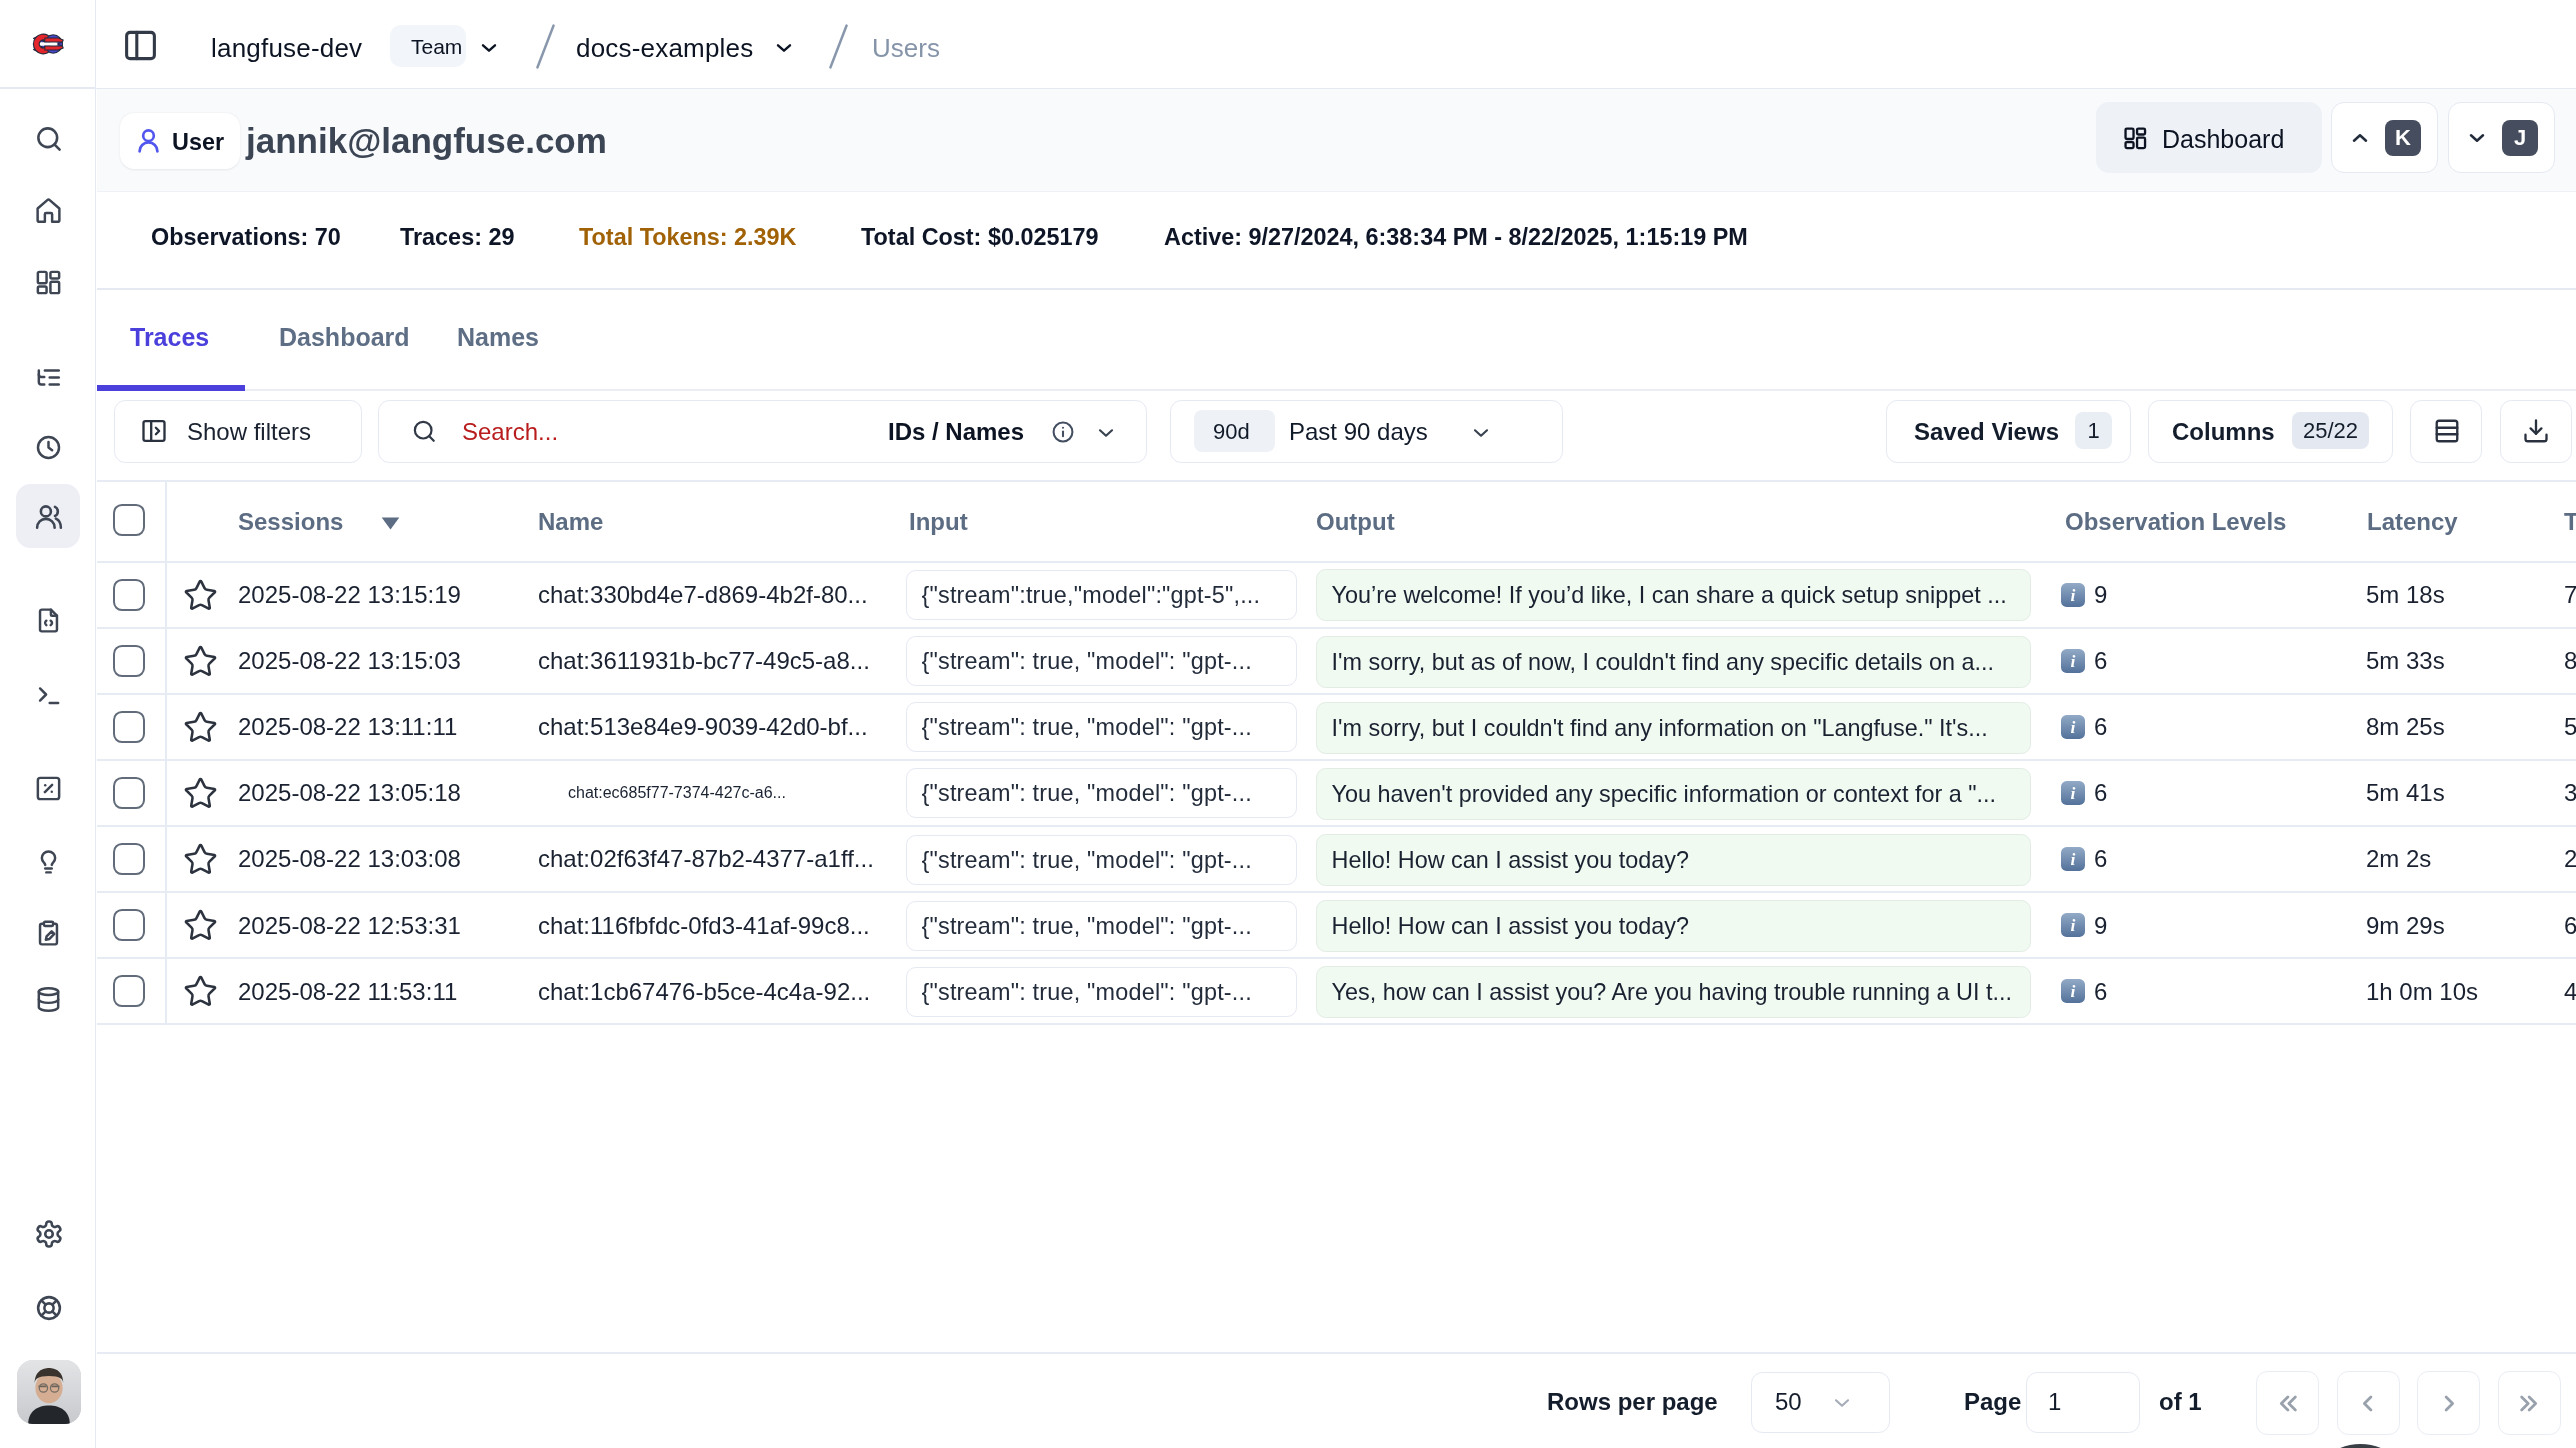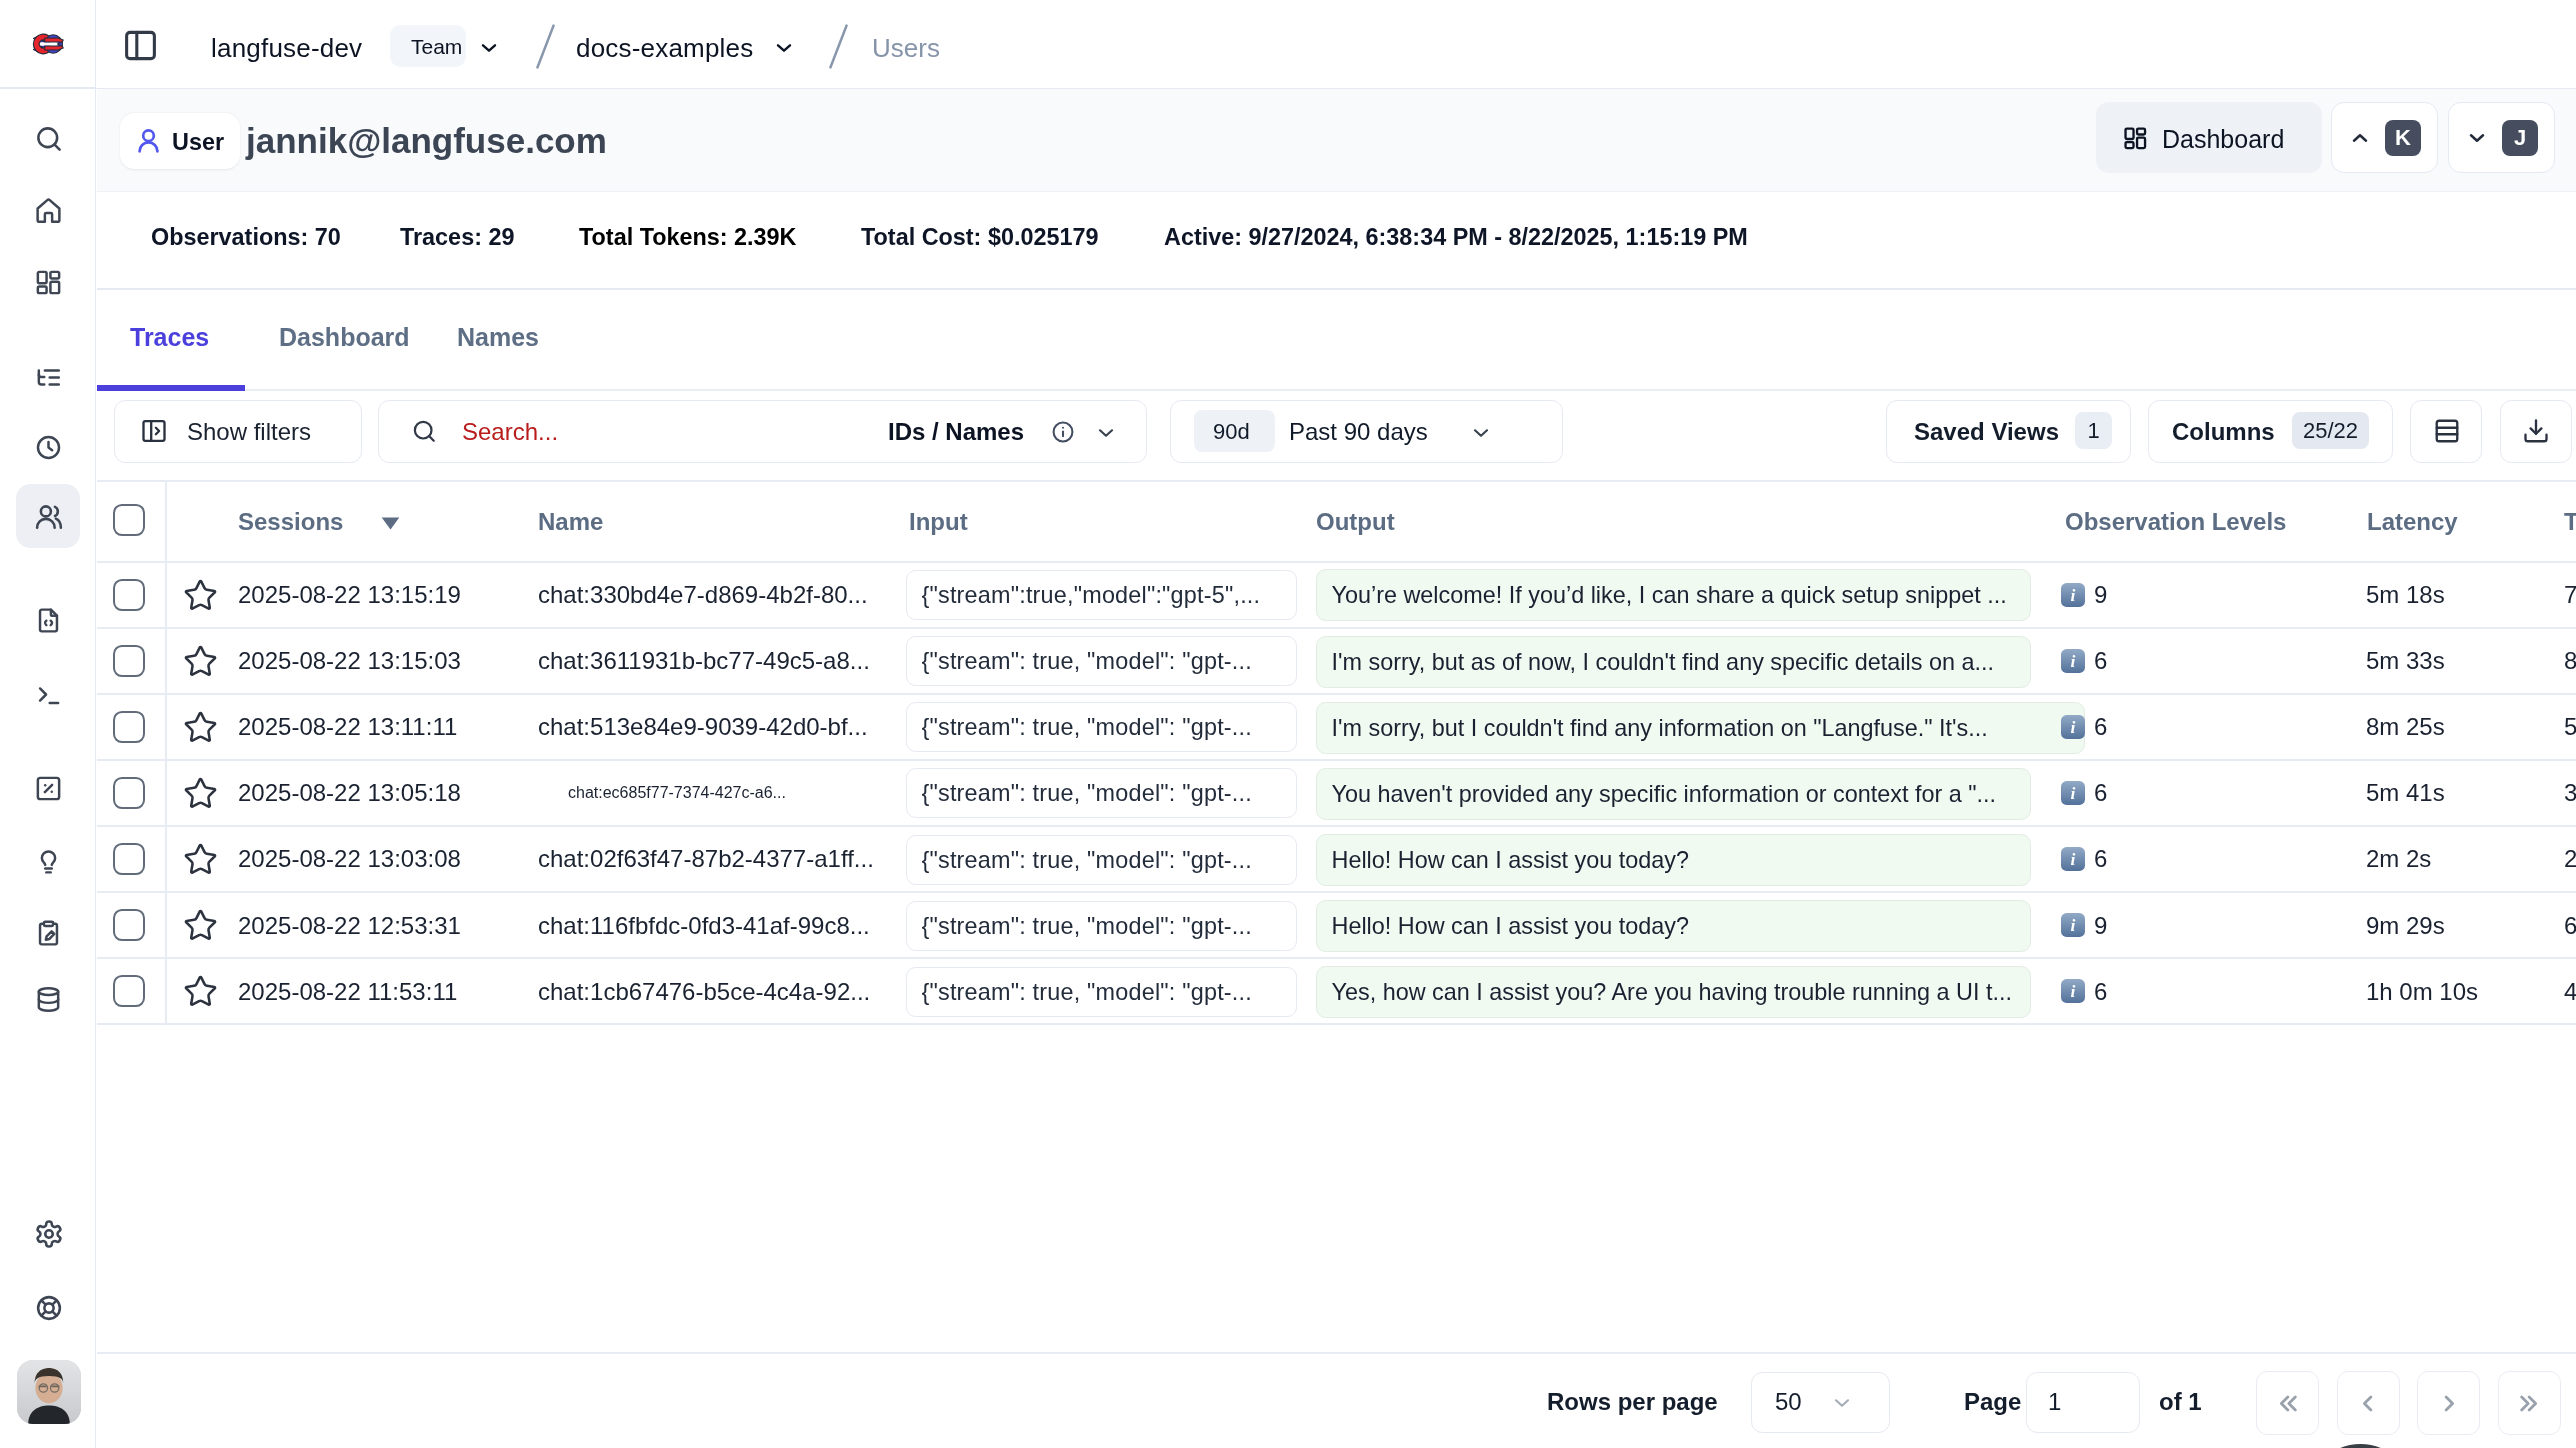--- a/index.html
+++ b/index.html
@@ -158,21 +158,21 @@
     </svg></div>
 <div class="abs" style="left:2385px;top:120px;width:36px;height:36px;background:#454d5e;border-radius:8px;display:flex;align-items:center;justify-content:center;color:#fff;font-size:22px;font-weight:600">K</div>
 <div class="abs" style="left:2448px;top:102px;width:107px;height:71px;background:#fff;border:1.6px solid #e5e9f1;border-radius:13px"></div>
 <div style="position:absolute;left:2465px;top:126px;width:24px;height:24px"><svg width="24" height="24" viewBox="0 0 24 24" fill="none" stroke="#232c3b" stroke-width="2.5" stroke-linecap="round" stroke-linejoin="round">
       <path d="m6 9.3 6 5.4 6-5.4"></path>
     </svg></div>
 <div class="abs" style="left:2502px;top:120px;width:36px;height:36px;background:#454d5e;border-radius:8px;display:flex;align-items:center;justify-content:center;color:#fff;font-size:22px;font-weight:600">J</div>
 <div class="abs" style="left:97px;top:288px;width:2479px;height:1.6px;background:#e5e9f1"></div>
 <div style="position:absolute;left:151px;top:237px;transform:translateY(-50%);font-size:23.4px;font-weight:700;color:#0d1526;white-space:nowrap;">Observations: 70</div>
 <div style="position:absolute;left:400px;top:237px;transform:translateY(-50%);font-size:23.4px;font-weight:700;color:#0d1526;white-space:nowrap;">Traces: 29</div>
-<div style="position:absolute;left:579px;top:237px;transform:translateY(-50%);font-size:23.4px;font-weight:700;color:#000000;white-space:nowrap;">Total Tokens: 2.39K</div>
+<div style="position:absolute;left:579px;top:237px;transform:translateY(-50%);font-size:23.4px;font-weight:700;color:#a16207;white-space:nowrap;">Total Tokens: 2.39K</div>
 <div style="position:absolute;left:861px;top:237px;transform:translateY(-50%);font-size:23.4px;font-weight:700;color:#0d1526;white-space:nowrap;">Total Cost: $0.025179</div>
 <div style="position:absolute;left:1164px;top:237px;transform:translateY(-50%);font-size:23.4px;font-weight:700;color:#0d1526;white-space:nowrap;">Active: 9/27/2024, 6:38:34 PM - 8/22/2025, 1:15:19 PM</div>
 <div style="position:absolute;left:130px;top:337px;transform:translateY(-50%);font-size:25px;font-weight:600;color:#4b40dc;white-space:nowrap;">Traces</div>
 <div style="position:absolute;left:279px;top:337px;transform:translateY(-50%);font-size:25px;font-weight:600;color:#5d6e85;white-space:nowrap;">Dashboard</div>
 <div style="position:absolute;left:457px;top:337px;transform:translateY(-50%);font-size:25px;font-weight:600;color:#5d6e85;white-space:nowrap;">Names</div>
 <div class="abs" style="left:97px;top:389px;width:2479px;height:1.6px;background:#eaedf4"></div>
 <div class="abs" style="left:97px;top:385px;width:148px;height:5.6px;background:#4b40dc"></div>
 <div class="abs" style="left:114px;top:400px;width:248px;height:63px;border:1.6px solid #e5e9f1;border-radius:11.3px;background:#fff"></div>
 <div style="position:absolute;left:140px;top:417px;width:28px;height:28px"><svg width="28" height="28" viewBox="0 0 24 24" fill="none" stroke="#2a3240" stroke-width="2.0" stroke-linecap="round" stroke-linejoin="round">
       <rect x="3" y="3.5" width="18" height="17" rx="1.6"></rect>
@@ -291,21 +291,21 @@
 <div class="abs" style="left:97px;top:759px;width:2479px;height:1.6px;background:#e7ebf3"></div>
 <div class="abs" style="left:113px;top:711px;width:32px;height:32px;border:2.1px solid #616b79;border-radius:8.9px;background:#fff"></div>
 <div style="position:absolute;left:183px;top:710px;width:35px;height:35px"><svg width="35" height="35" viewBox="0 0 24 24" fill="none" stroke="#2c333f" stroke-width="1.75" stroke-linecap="round" stroke-linejoin="round">
       <path d="M11.525 2.295a.53.53 0 0 1 .95 0l2.31 4.679a2.123 2.123 0 0 0 1.595 1.16l5.166.756a.53.53 0 0 1 .294.904l-3.736 3.638a2.123 2.123 0 0 0-.611 1.878l.882 5.14a.53.53 0 0 1-.771.56l-4.618-2.428a2.122 2.122 0 0 0-1.973 0L6.396 21.01a.53.53 0 0 1-.77-.56l.881-5.139a2.122 2.122 0 0 0-.611-1.879L2.16 9.795a.53.53 0 0 1 .294-.906l5.165-.755a2.122 2.122 0 0 0 1.597-1.16z"></path>
     </svg></div>
 <div style="position:absolute;left:238px;top:727px;transform:translateY(-50%);font-size:24px;font-weight:400;color:#1a2231;white-space:nowrap;">2025-08-22 13:11:11</div>
 <div style="position:absolute;left:538px;top:727px;transform:translateY(-50%);font-size:24px;font-weight:400;color:#1a2231;white-space:nowrap;max-width:354px;overflow:hidden">chat:513e84e9-9039-42d0-bf...</div>
 <div class="abs" style="left:906px;top:702px;width:391px;height:50px;border:1.6px solid #e5e9f1;border-radius:9.7px;background:#fff;display:flex;align-items:center;padding:0 14.5px;overflow:hidden">
     <span style="font-size:23.4px;letter-spacing:0.2px;color:#232c3b;white-space:nowrap;overflow:hidden">{"stream": true, "model": "gpt-...</span>
   </div>
-<div class="abs" style="left:1316px;top:702px;width:769px;height:52px;border:1.6px solid #e2ece4;border-radius:9.7px;background:#f0faf1;display:flex;align-items:center;padding:0 14.5px;overflow:hidden">
+<div class="abs" style="left:1316px;top:702px;width:715px;height:52px;border:1.6px solid #e2ece4;border-radius:9.7px;background:#f0faf1;display:flex;align-items:center;padding:0 14.5px;overflow:hidden">
     <span style="font-size:23.4px;color:#1a2231;white-space:nowrap;overflow:hidden">I'm sorry, but I couldn't find any information on "Langfuse." It's...</span>
   </div>
 <div class="abs" style="left:2061px;top:715px;width:24px;height:24px">
 <svg width="24" height="24" viewBox="0 0 30 30">
       <defs>
         <linearGradient id="ib2" x1="0" y1="0" x2="0" y2="1">
 <stop offset="0" stop-color="#92aac6"></stop>
           <stop offset="1" stop-color="#53719a"></stop>
         </linearGradient>
       </defs>

